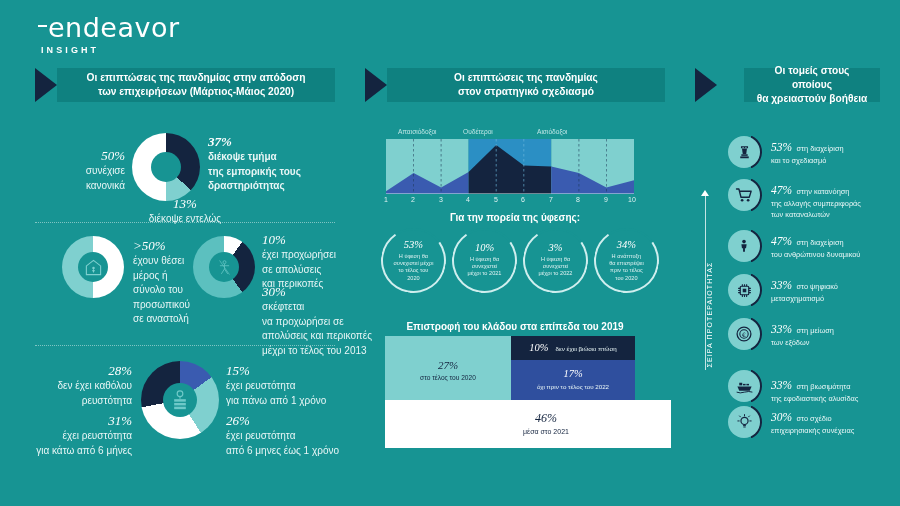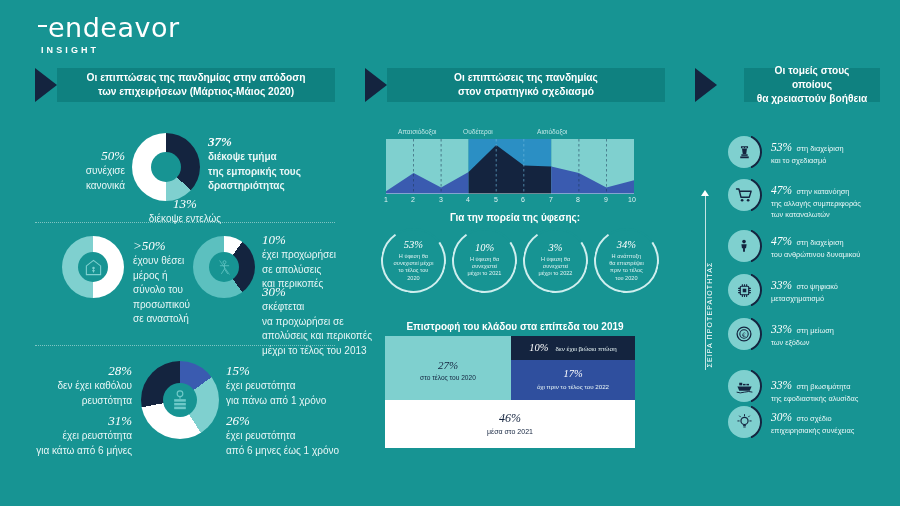--- a/index.html
+++ b/index.html
@@ -305,21 +305,21 @@
     <div class="blk-txt" style="font-size:6.6px;color:#14243f;">στο τέλος του 2020</div>
   </div>
   <div class="blk" style="left:511px;top:336px;width:124px;height:24px;background:#14243f;flex-direction:row;gap:7px;">
     <div class="blk-pct" style="font-size:10.5px;color:#ffffff;">10%</div>
     <div style="font-size:6.2px;color:#eaf7f7;">δεν έχει βιώσει πτώση</div>
   </div>
   <div class="blk" style="left:511px;top:360px;width:124px;height:40px;background:#2f4f9e;">
     <div class="blk-pct" style="font-size:10.5px;color:#ffffff;">17%</div>
     <div class="blk-txt" style="font-size:6.2px;color:#eaf7f7;">όχι πριν το τέλος του 2022</div>
   </div>
-  <div class="blk" style="left:385px;top:400px;width:250px;height:48px;background:#ffffff;">
+  <div class="blk" style="left:385px;top:400px;width:250px;height:48px;background:#ffffff;padding-left:36px;">
     <div class="blk-pct" style="font-size:12px;color:#14243f;">46%</div>
     <div class="blk-txt" style="font-size:7px;color:#14243f;">μέσα στο 2021</div>
   </div>
 
   <div class="vaxis">
     <div class="vaxis-line"></div>
     <div class="vaxis-arrow"></div>
     <div class="vaxis-txt">ΣΕΙΡΑ ΠΡΟΤΕΡΑΙΟΤΗΤΑΣ</div>
   </div>
 

